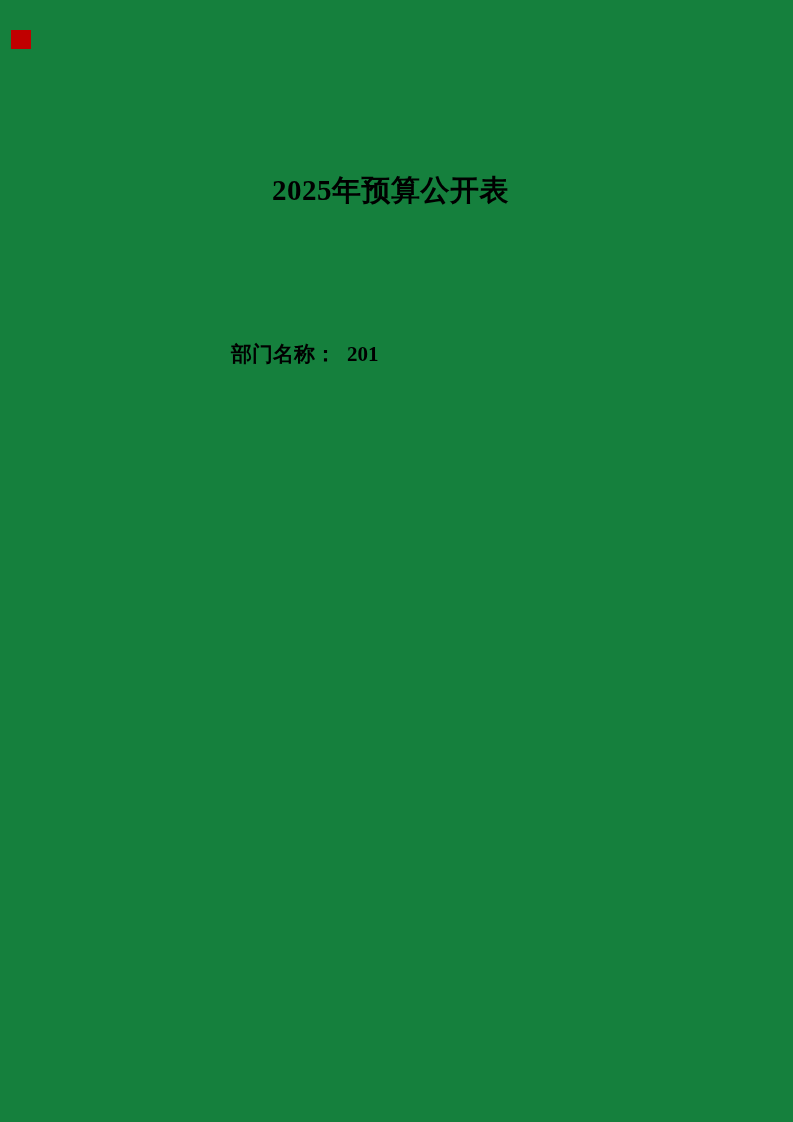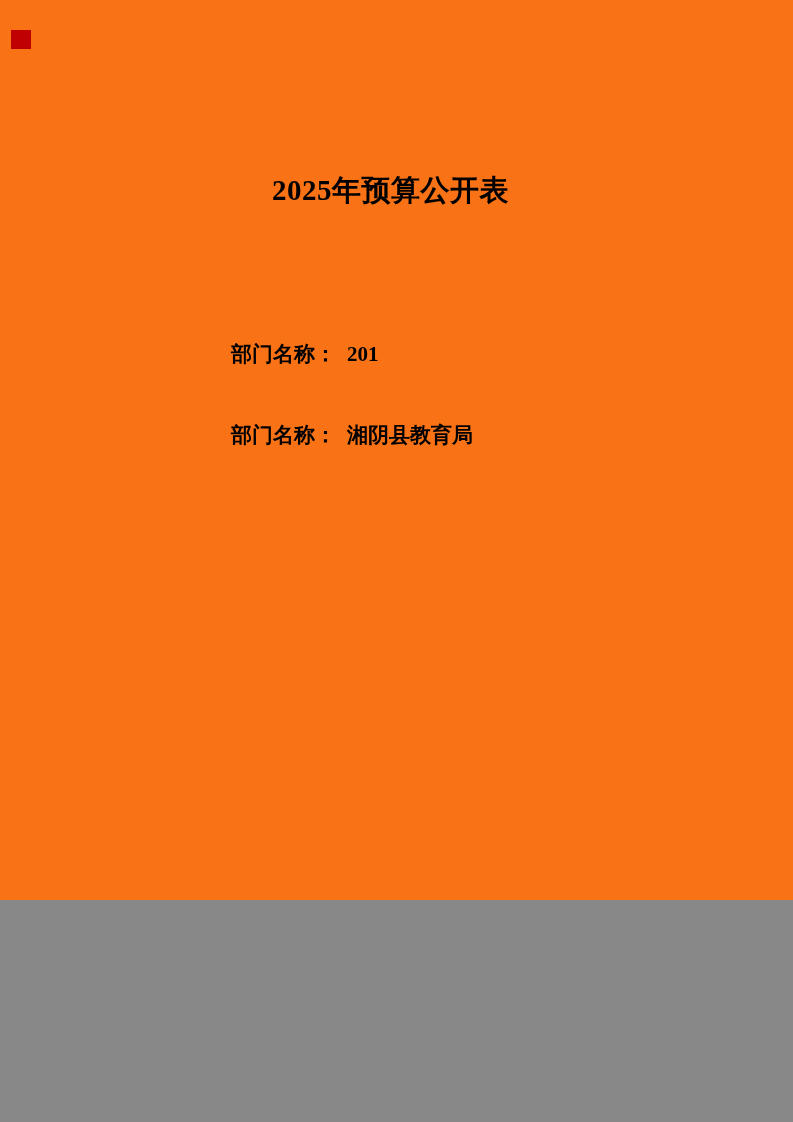--- a/index.html
+++ b/index.html
@@ -3,22 +3,22 @@
 <meta charset="utf-8">
 <style>
   * { margin: 0; padding: 0; box-sizing: border-box; }
   html, body {
     background: #888;
     font-family: "Liberation Serif", "DejaVu Serif", serif;
   }
   .page {
     position: relative;
     width: 793px;
-    height: 900px;
-    background: #f97316;
+    height: 1122px;
+    background: #15803d;
     overflow: hidden;
     margin: 0 auto;
   }
   .red-marker {
     position: absolute;
     left: 11px;
     top: 30px;
     width: 20px;
     height: 19px;
   }
@@ -52,17 +52,14 @@
 <div class="page">
 
   <div class="red-marker" style="background: rgb(192, 0, 0);"></div>
 
   <h1 class="doc-title">2025年预算公开表</h1>
 
   <div class="field-row row-code">
     <span class="field-label">部门名称：</span><span class="field-value">201</span>
   </div>
 
-  <div class="field-row row-name">
-    <span class="field-label">部门名称：</span><span class="field-value">湘阴县教育局</span>
-  </div>
 
 </div>
 
 </body></html>

